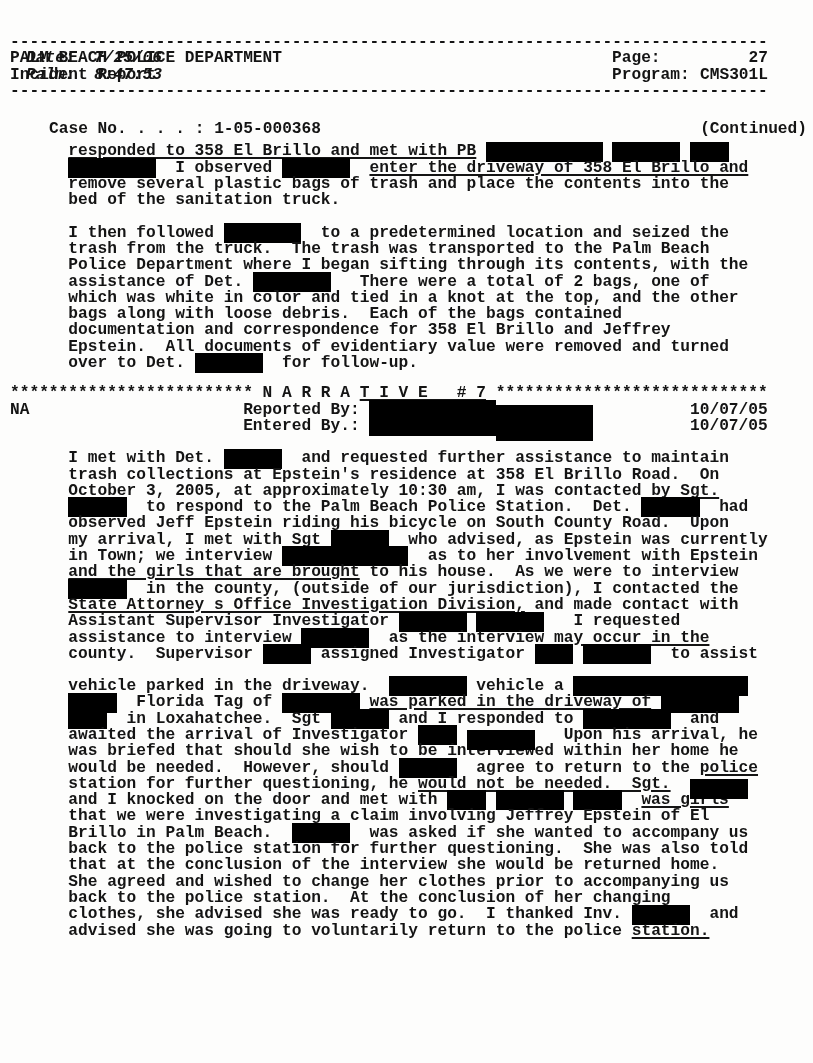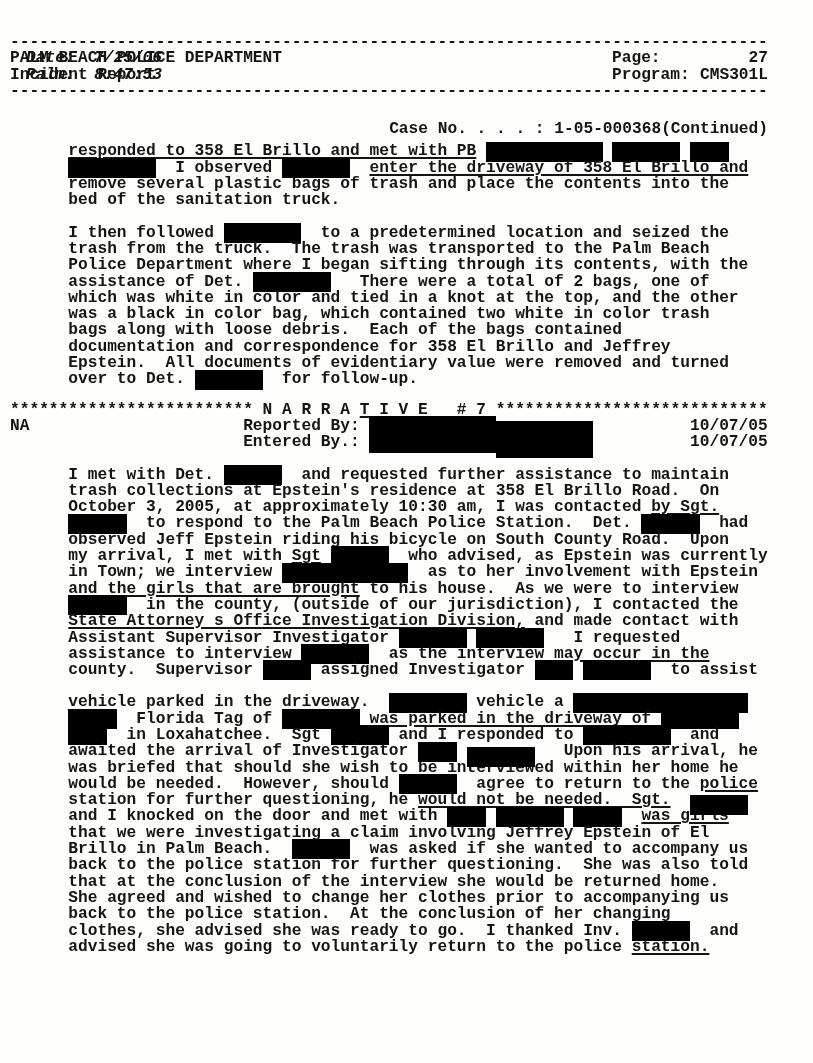--- a/index.html
+++ b/index.html
@@ -15,21 +15,21 @@
     padding:34px 0 0 10px;
     box-sizing:border-box;
     overflow:hidden;
   }
   .line{white-space:pre;}
   .hrow{position:relative;width:758px;height:16.3px;}
   .hleft{position:absolute;left:16px;top:0;white-space:pre;font-style:italic;}
   .hcenter{position:absolute;left:0;top:0;width:100%;text-align:left;white-space:pre;}
   .hright{position:absolute;right:0;top:0;width:156px;display:flex;justify-content:space-between;white-space:pre;}
   .hval{margin-left:2ch;}
-  .caserow{display:flex;justify-content:flex-end;width:758px;margin-top:22px;margin-bottom:6px;white-space:pre;}
+  .caserow{display:flex;justify-content:space-between;width:758px;margin-top:22px;margin-bottom:6px;white-space:pre;margin-left:39px;}
   .caseval{margin-left:1ch;}
   .rd{display:inline-block;height:16px;background:#000;vertical-align:bottom;
       box-shadow:0 2px 0 #000, 0 -2px 0 #000;}
   .rd.low{position:relative;top:5px;}
   .ul{text-decoration:underline;text-underline-offset:2px;text-decoration-thickness:1.5px;}
 </style>
 </head>
 <body>
 
 <div class="page">
@@ -59,21 +59,20 @@
       <div class="line">      <span class="ul">responded to 358 El Brillo and met with PB</span> <span class="rd" style="width: 12ch;"></span> <span class="rd" style="width: 7ch;"></span> <span class="rd" style="width: 4ch;"></span></div>
       <div class="line">      <span class="rd" style="width: 9ch;"></span>  I observed <span class="rd" style="width: 7ch;"></span>  <span class="ul">enter the driveway of 358 El Brillo and</span></div>
       <div class="line">      remove several plastic bags of trash and place the contents into the</div>
       <div class="line">      bed of the sanitation truck.</div>
       <div style="height: 16px;"></div>
       <div class="line">      I then followed <span class="rd" style="width: 8ch;"></span>  to a predetermined location and seized the</div>
       <div class="line">      trash from the truck.  The trash was transported to the Palm Beach</div>
       <div class="line">      Police Department where I began sifting through its contents, with the</div>
       <div class="line">      assistance of Det. <span class="rd" style="width: 8ch;"></span>   There were a total of 2 bags, one of</div>
       <div class="line">      which was white in color and tied in a knot at the top, and the other</div>
-      <div class="line">      was a black in color bag, which contained two white in color trash</div>
       <div class="line">      bags along with loose debris.  Each of the bags contained</div>
       <div class="line">      documentation and correspondence for 358 El Brillo and Jeffrey</div>
       <div class="line">      Epstein.  All documents of evidentiary value were removed and turned</div>
       <div class="line">      over to Det. <span class="rd" style="width: 7ch;"></span>  for follow-up.</div>
       <div style="height: 14px;"></div>
       <div class="line">************************* N A R R A <span class="ul">T I V E   # 7</span> ****************************</div>
       <div class="line">NA                      Reported By: <span class="rd" style="width: 13ch;"></span><span class="rd low" style="width: 10ch;"></span>          10/07/05</div>
       <div class="line">                        Entered By.: <span class="rd" style="width: 13ch;"></span><span class="rd low" style="width: 10ch;"></span>          10/07/05</div>
       <div style="height: 16px;"></div>
       <div class="line">      I met with Det. <span class="rd" style="width: 6ch;"></span>  and requested further assistance to maintain</div>

